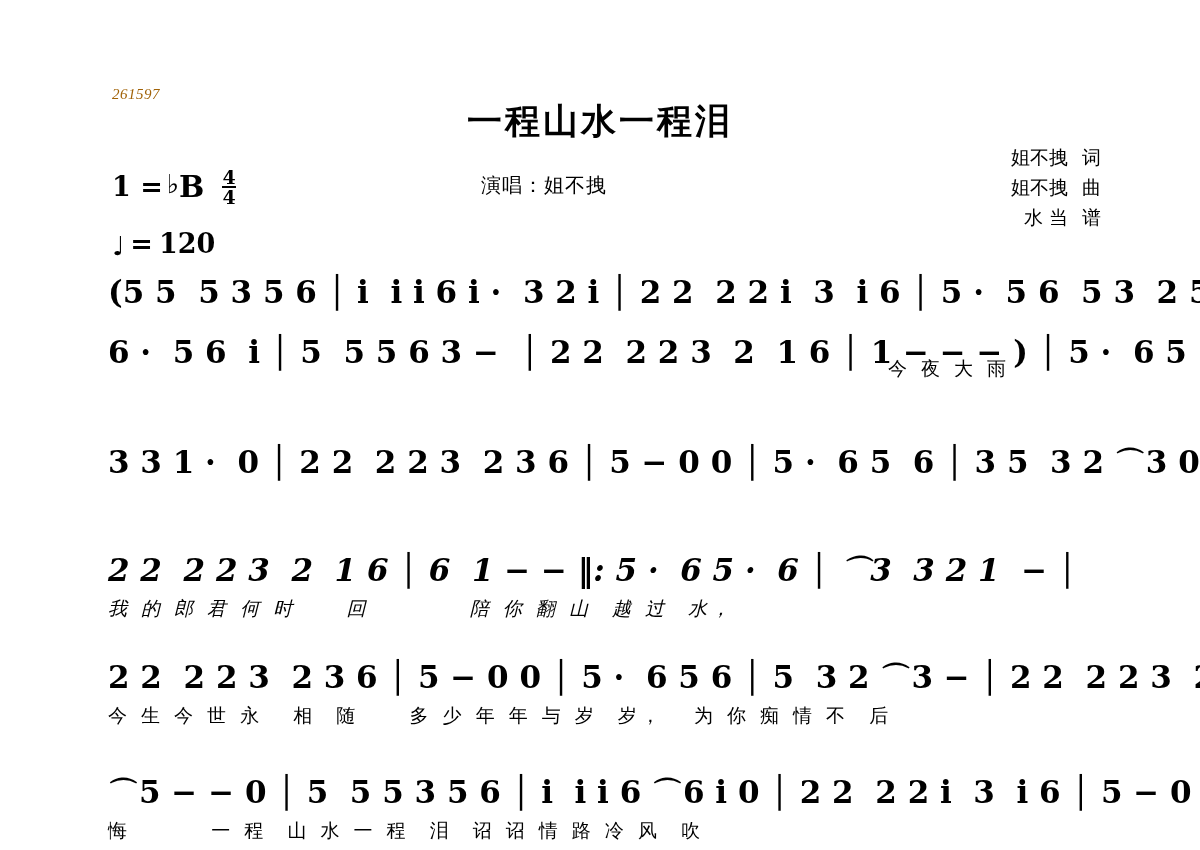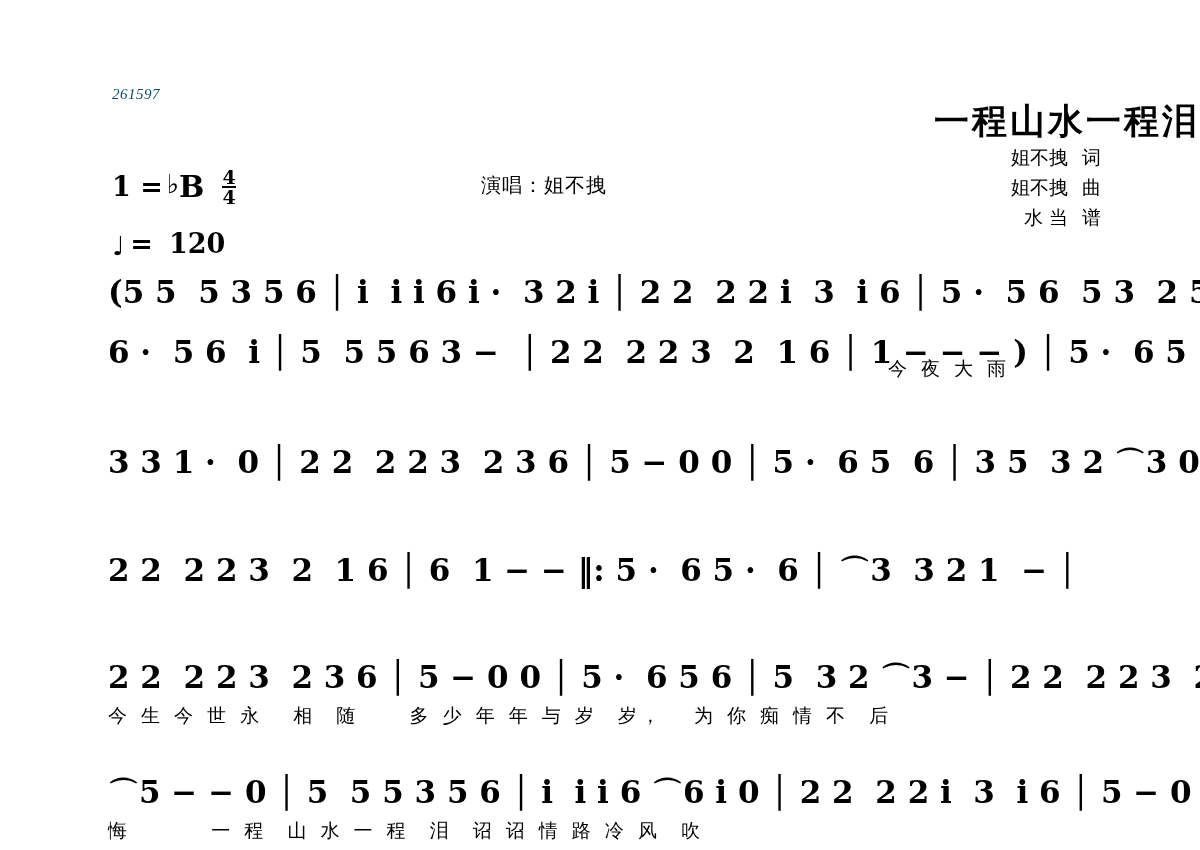--- a/index.html
+++ b/index.html
@@ -23,28 +23,28 @@
   }
 
   
   .doc-id {
     position: absolute;
     left: 112px;
     top: 86px;
     font-family: "Liberation Serif", serif;
     font-style: italic;
     font-size: 15px;
-    color: #0c4a6e;
+    color: #a16207;
     letter-spacing: 0.5px;
   }
   .title {
     position: absolute;
     left: 0; top: 98px;
     width: 1200px;
-    text-align: right;
+    text-align: center;
     font-family: "DejaVu Sans", sans-serif;
     font-weight: bold;
     font-size: 35px;
     letter-spacing: 3px;
   }
   .singer {
     position: absolute;
     left: 0; top: 172px;
     width: 1000px;
     text-align: center;
@@ -126,21 +126,21 @@
     font-weight: bold;
     letter-spacing: 0px;
     white-space: pre;
     line-height: 44px;
     height: 48px;
   }
   .r1 { top: 270px; }
   .r2 { top: 330px; }
   .r2 .lyr { position:absolute; left:780px; top:26px; }
   .r3 { top: 440px; }
-  .r4 { top: 548px; }
+  .r4 { top: 548px; font-style: italic; }
   .r5 { top: 655px; }
   .r6 { top: 770px; }
 
   .lyr-line {
     font-family: "DejaVu Sans", sans-serif;
     font-size: 19px;
     letter-spacing: 4px;
     white-space: pre;
   }
 </style>
@@ -173,38 +173,39 @@
     <span class="letter">B</span>
     <span class="meter">
       <span class="num">4</span>
       <span class="den">4</span>
     </span>
   </div>
 
   <div class="tempo">
     <span class="notehead">♩</span>
     <span>=</span>
-    <span style="margin-left:16px">120</span>
+    <span style="margin-left:6px">120</span>
   </div>
 
   <div class="row r1">
     <div class="notes">(5 5  5 3 5 6 │ i  i i 6 i ·  3 2 i │ 2 2  2 2 i  3  i 6 │ 5 ·  5 6  5 3  2 5 │</div>
   </div>
 
   <div class="row r2">
     <div class="notes">6 ·  5 6  i │ 5  5 5 6 3 −  │ 2 2  2 2 3  2  1 6 │ 1 − − − ) │ 5 ·  6 5  6 │</div>
     <div class="lyr-line lyr">今 夜 大 雨</div>
   </div>
 
   <div class="row r3">
     <div class="notes">3 3 1 ·  0 │ 2 2  2 2 3  2 3 6 │ 5 − 0 0 │ 5 ·  6 5  6 │ 3 5  3 2 ⌒3 0 │</div>
   </div>
 
   <div class="row r4">
     <div class="notes">2 2  2 2 3  2  1 6 │ 6  1 − − ‖: 5 ·  6 5 ·  6 │ ⌒3  3 2 1  − │</div>
+    <div class="lyr-line">我 的 郎 君 何 时     回          陪 你 翻 山  越 过  水，</div>
   </div>
 
   <div class="row r5">
     <div class="notes">2 2  2 2 3  2 3 6 │ 5 − 0 0 │ 5 ·  6 5 6 │ 5  3 2 ⌒3 − │ 2 2  2 2 3  2 1  2 3 │</div>
     <div class="lyr-line">今 生 今 世 永   相  随     多 少 年 年 与 岁  岁，   为 你 痴 情 不  后</div>
   </div>
 
   <div class="row r6">
     <div class="notes">⌒5 − − 0 │ 5  5 5 3 5 6 │ i  i i 6 ⌒6 i 0 │ 2 2  2 2 i  3  i 6 │ 5 − 0 0 │</div>
     <div class="lyr-line">悔        一 程  山 水 一 程  泪  诏 诏 情 路 冷 风  吹</div>

